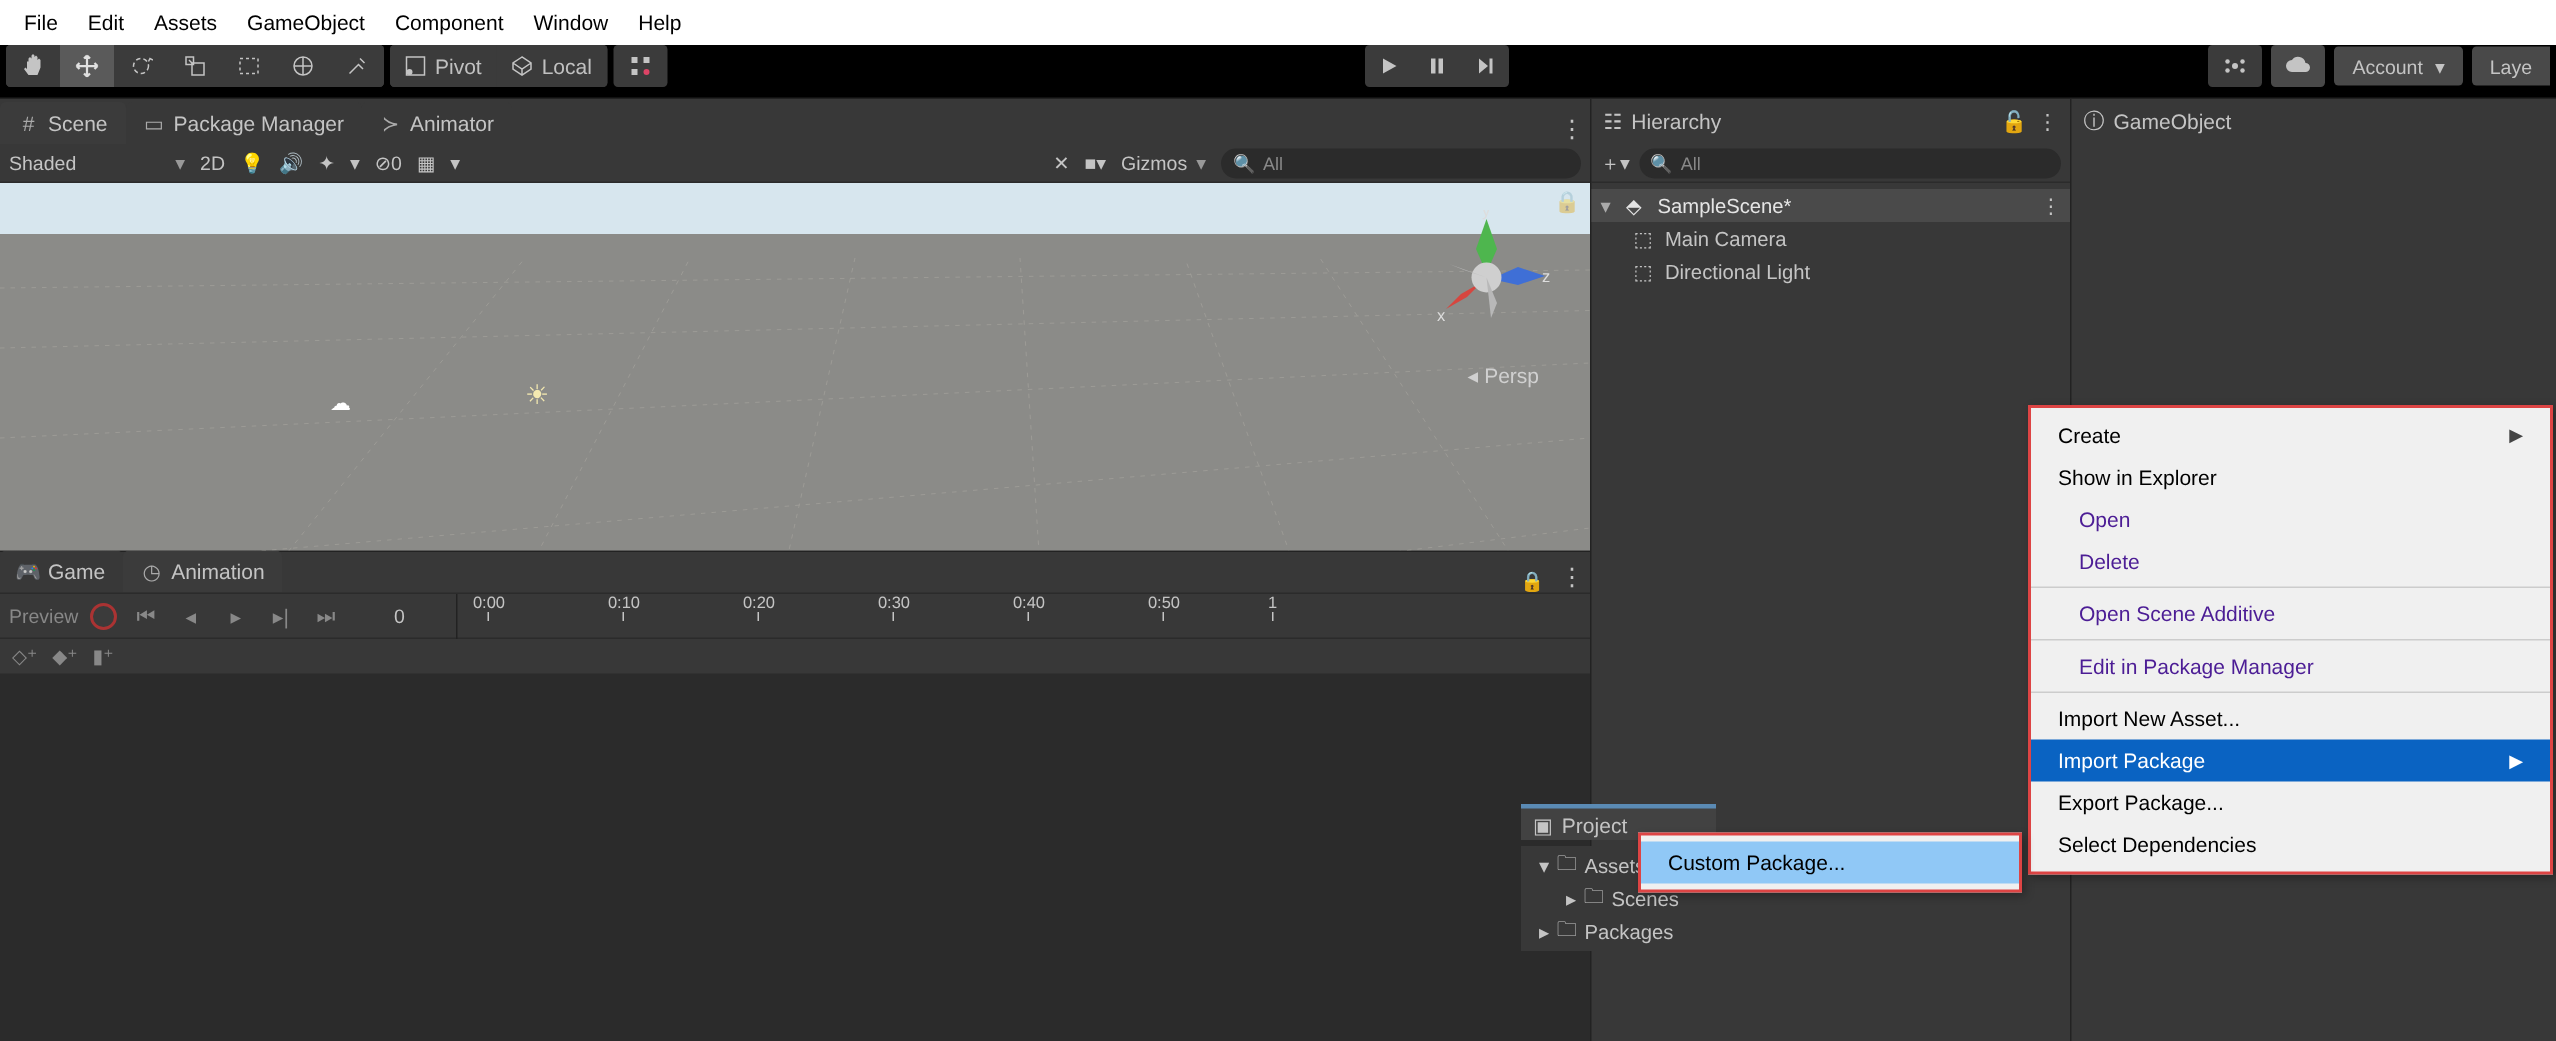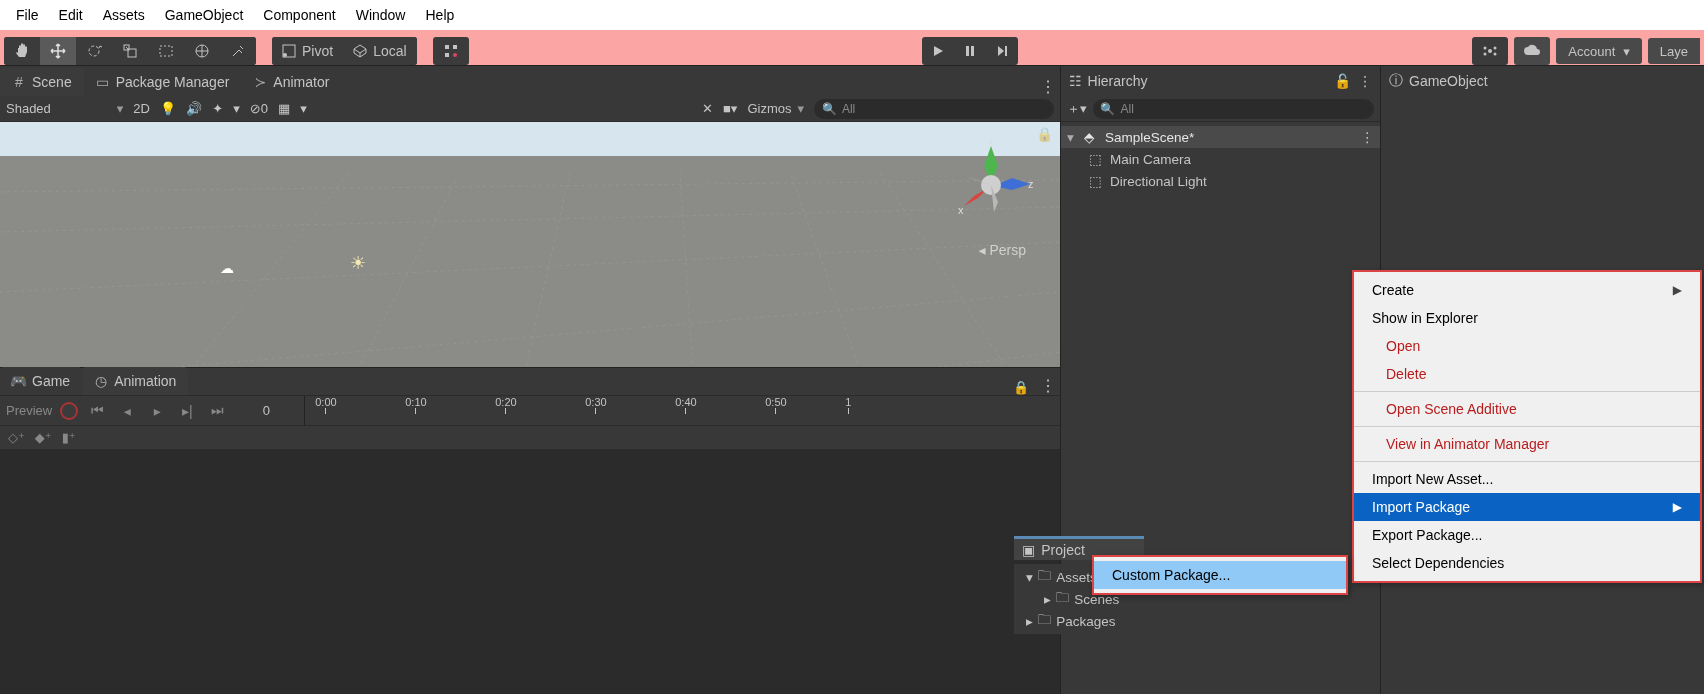--- a/index.html
+++ b/index.html
@@ -1,19 +1,19 @@
 <!DOCTYPE html>
 <html><head>
 <meta charset="utf-8">
 <style>
   * { box-sizing: border-box; margin: 0; padding: 0; font-family: "Segoe UI", Arial, sans-serif; }
   body { width: 1704px; height: 694px; overflow: hidden; background: #ffffff; font-size: 13px; color: #c4c4c4; user-select: none; }
   .menubar { height: 30px; background: #ffffff; display: flex; align-items: center; padding: 0 6px; color: #000; font-size: 14px; }
   .menubar span { padding: 4px 10px; }
-  .toolbar-row { height: 36px; background: #fca5a5; display: flex; align-items: flex-end; padding: 0 4px; gap: 16px; border-bottom: 1px solid #222; }
+  .toolbar-row { height: 36px; background: #000000; display: flex; align-items: flex-start; padding: 0 4px; gap: 4px; border-bottom: 1px solid #222; }
   .tool-group { display: flex; background: #3b3b3b; border-radius: 3px; overflow: hidden; }
   .tool-btn { width: 36px; height: 28px; display: flex; align-items: center; justify-content: center; background: #3b3b3b; color: #c0c0c0; font-size: 14px; }
   .tool-btn.active { background: #5a5a5a; }
   .tool-btn.pill { width: auto; padding: 0 10px; gap: 6px; }
   .spacer { flex: 1; }
   .play-group { display: flex; background: #3b3b3b; border-radius: 3px; }
   .play-btn { width: 32px; height: 28px; display:flex;align-items:center;justify-content:center;color:#c0c0c0; }
   .right-tools { display:flex; gap:6px; align-items:center; }
   .account-btn { background:#494949; height:26px; padding:0 12px; display:flex; align-items:center; gap:8px; border-radius:3px; color:#c4c4c4; font-size:13px;}
   .main-row { display:flex; height: 628px; }
@@ -53,21 +53,21 @@
   .tree { padding:4px 0; font-size:13.5px;}
   .tree-row{ height:22px; display:flex; align-items:center; gap:5px; padding:0 6px;}
   .tree-row.scene{ background:#4a4a4a; color:#e5e5e5; font-weight:500;}
   .tree-row .tri{ width:12px; color:#aaa;}
   .tree-row .ico{ width:16px; }
   .tree-row .dots{ margin-left:auto; color:#c4c4c4;}
   .inspector-col{ flex:1; background:#383838; border-left:1px solid #222; display:flex; flex-direction:column;}
   .ctx-menu{ position:absolute; background:#f0f0f0; color:#000; border:1px solid #999; font-size:14px; padding:4px 0; box-shadow:2px 2px 6px rgba(0,0,0,.3);}
   .ctx-menu.main{ right:2px; top:270px; width:350px; border:2px solid #d44; }
   .ctx-menu .mi{ height:28px; display:flex; align-items:center; padding:0 18px; justify-content:space-between; }
-  .ctx-menu .mi.disabled{ color:#b91c1c;padding-left:32px; }
+  .ctx-menu .mi.disabled{ color:#4c1d95;padding-left:32px; }
   .ctx-menu .mi.hl{ background:#0a63c2; color:#fff;}
   .ctx-menu .sep{ height:1px; background:#ccc; margin:3px 0;}
   .ctx-menu .arrow{ font-size:12px; color:#444;}
   .ctx-menu.sub{ right:356px; top:555px; width:256px; border:2px solid #d44;}
   .ctx-menu.sub .mi.hl{ background:#90c8f6; color:#000;}
   .project-tab{ position:absolute; right:560px; top:536px; width:130px; height:24px; background:#424242; color:#c4c4c4; display:flex; align-items:center; gap:6px; padding:0 8px; border-top:3px solid #5a8ab4; font-size:14px;}
   .project-tree-row{ height:22px; display:flex; align-items:center; gap:5px; padding-left:12px; color:#c4c4c4; font-size:13.5px;}
   .project-area{ position:absolute; right:400px; top:564px; width:290px; background:#383838; padding:2px 0;}
   svg { display:block; }
 </style>
@@ -416,21 +416,21 @@
     </div>
   <div class="mi disabled">
       <span>Delete</span>
     </div>
   <div class="sep"></div>
   <div class="mi disabled">
       <span>Open Scene Additive</span>
     </div>
   <div class="sep"></div>
   <div class="mi disabled">
-      <span>View in Animator Manager</span>
+      <span>Edit in Package Manager</span>
     </div>
   <div class="sep"></div>
   <div class="mi">
       <span>Import New Asset...</span>
     </div>
   <div class="mi hl">
       <span>Import Package</span>
       <span class="arrow" style="color:#fff;">▶</span>
     </div>
   <div class="mi">

